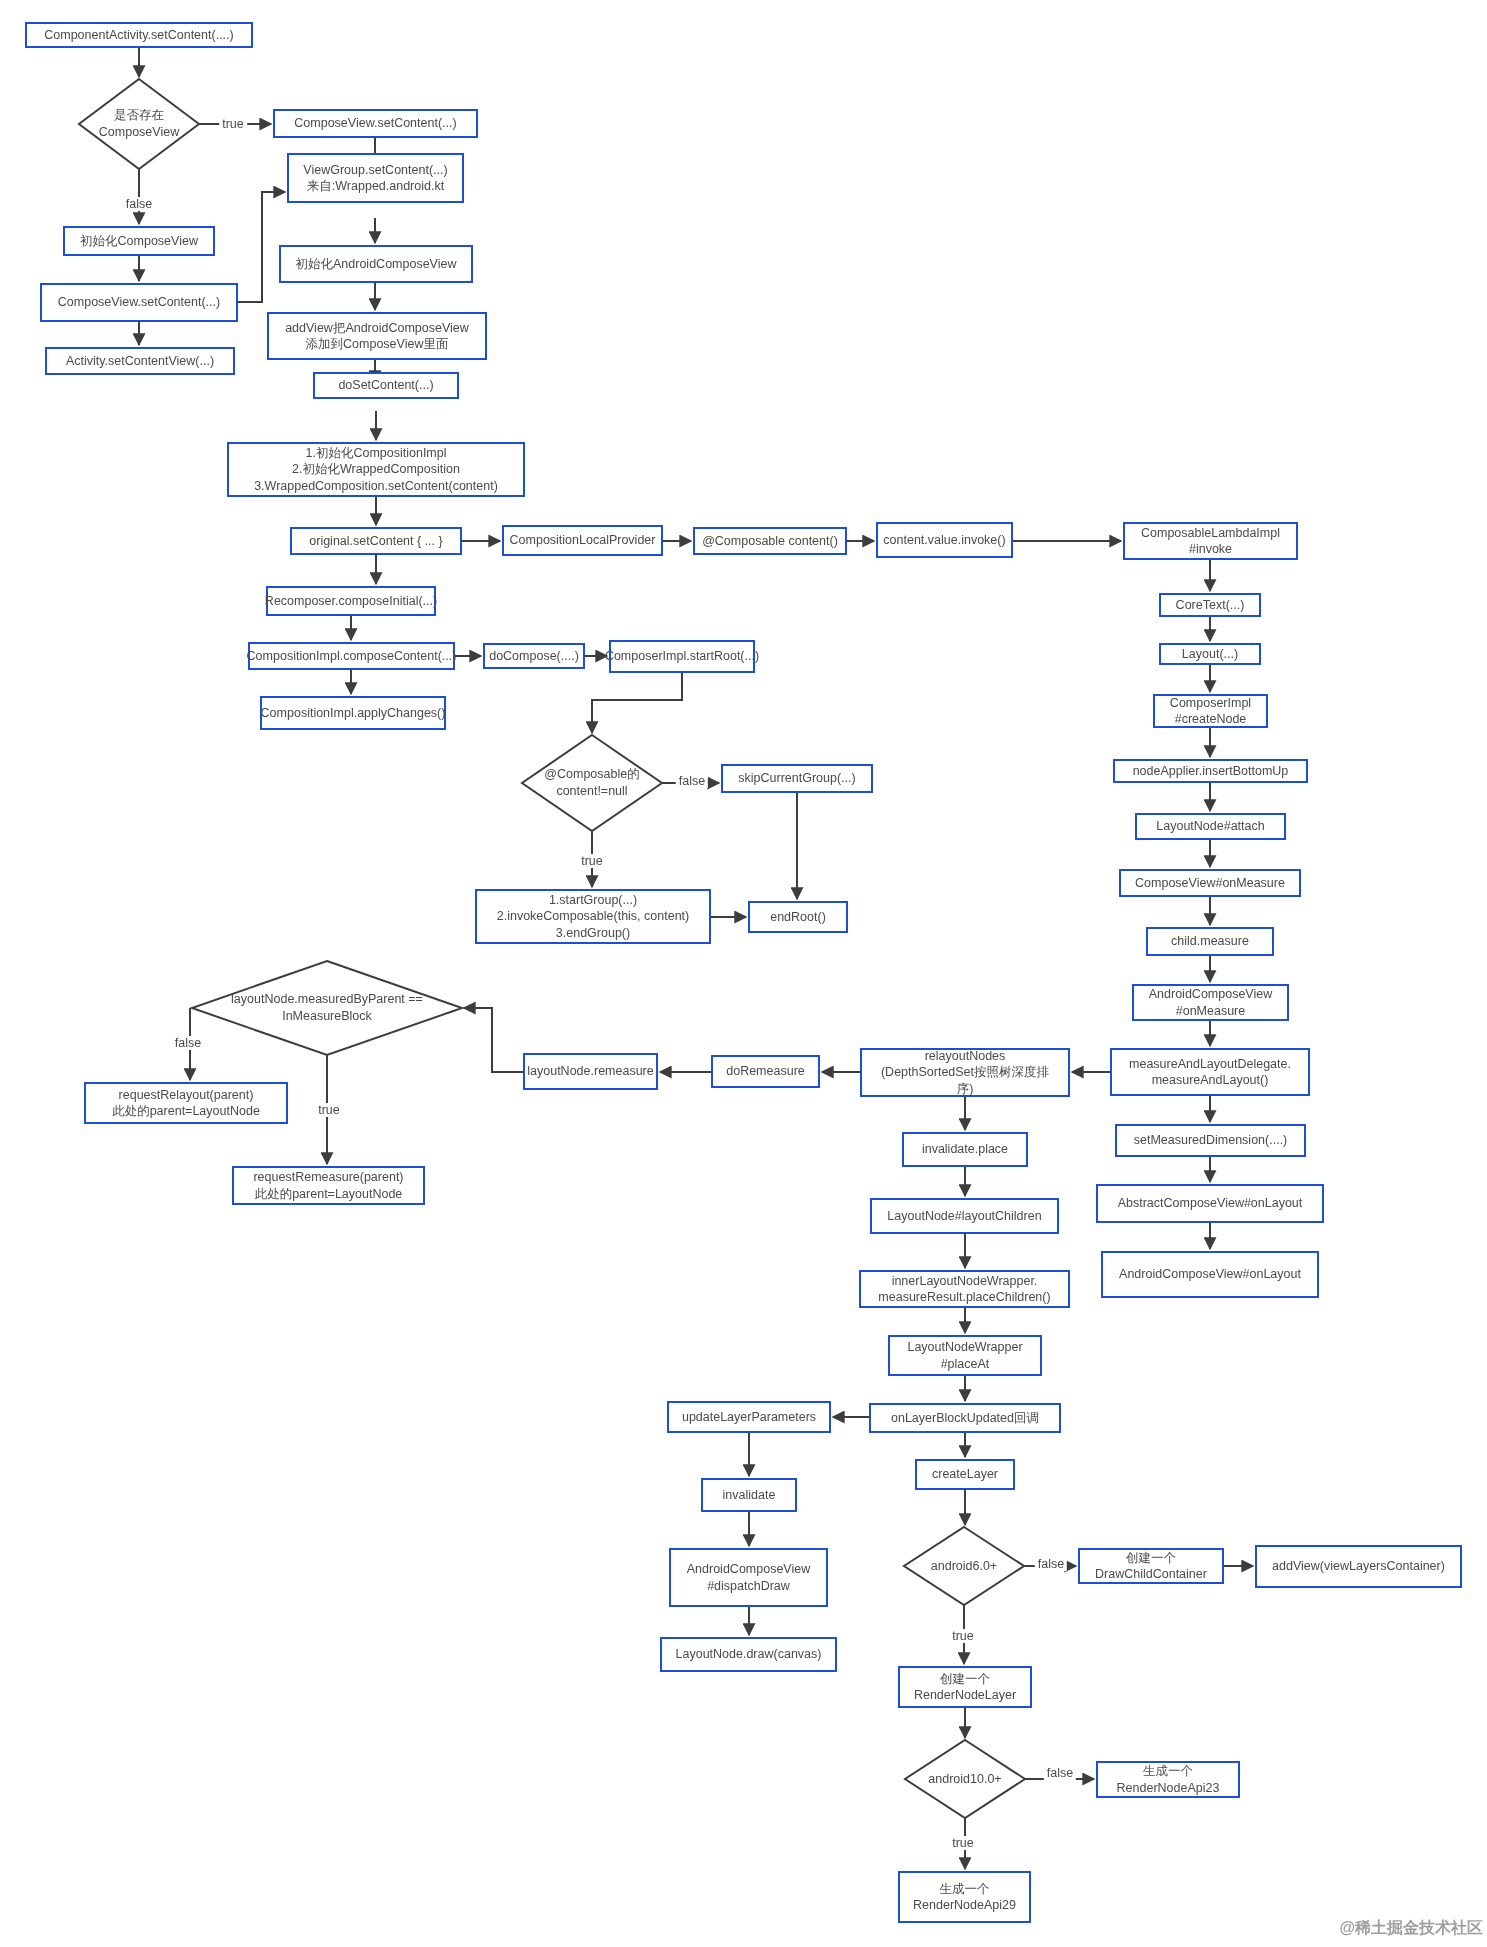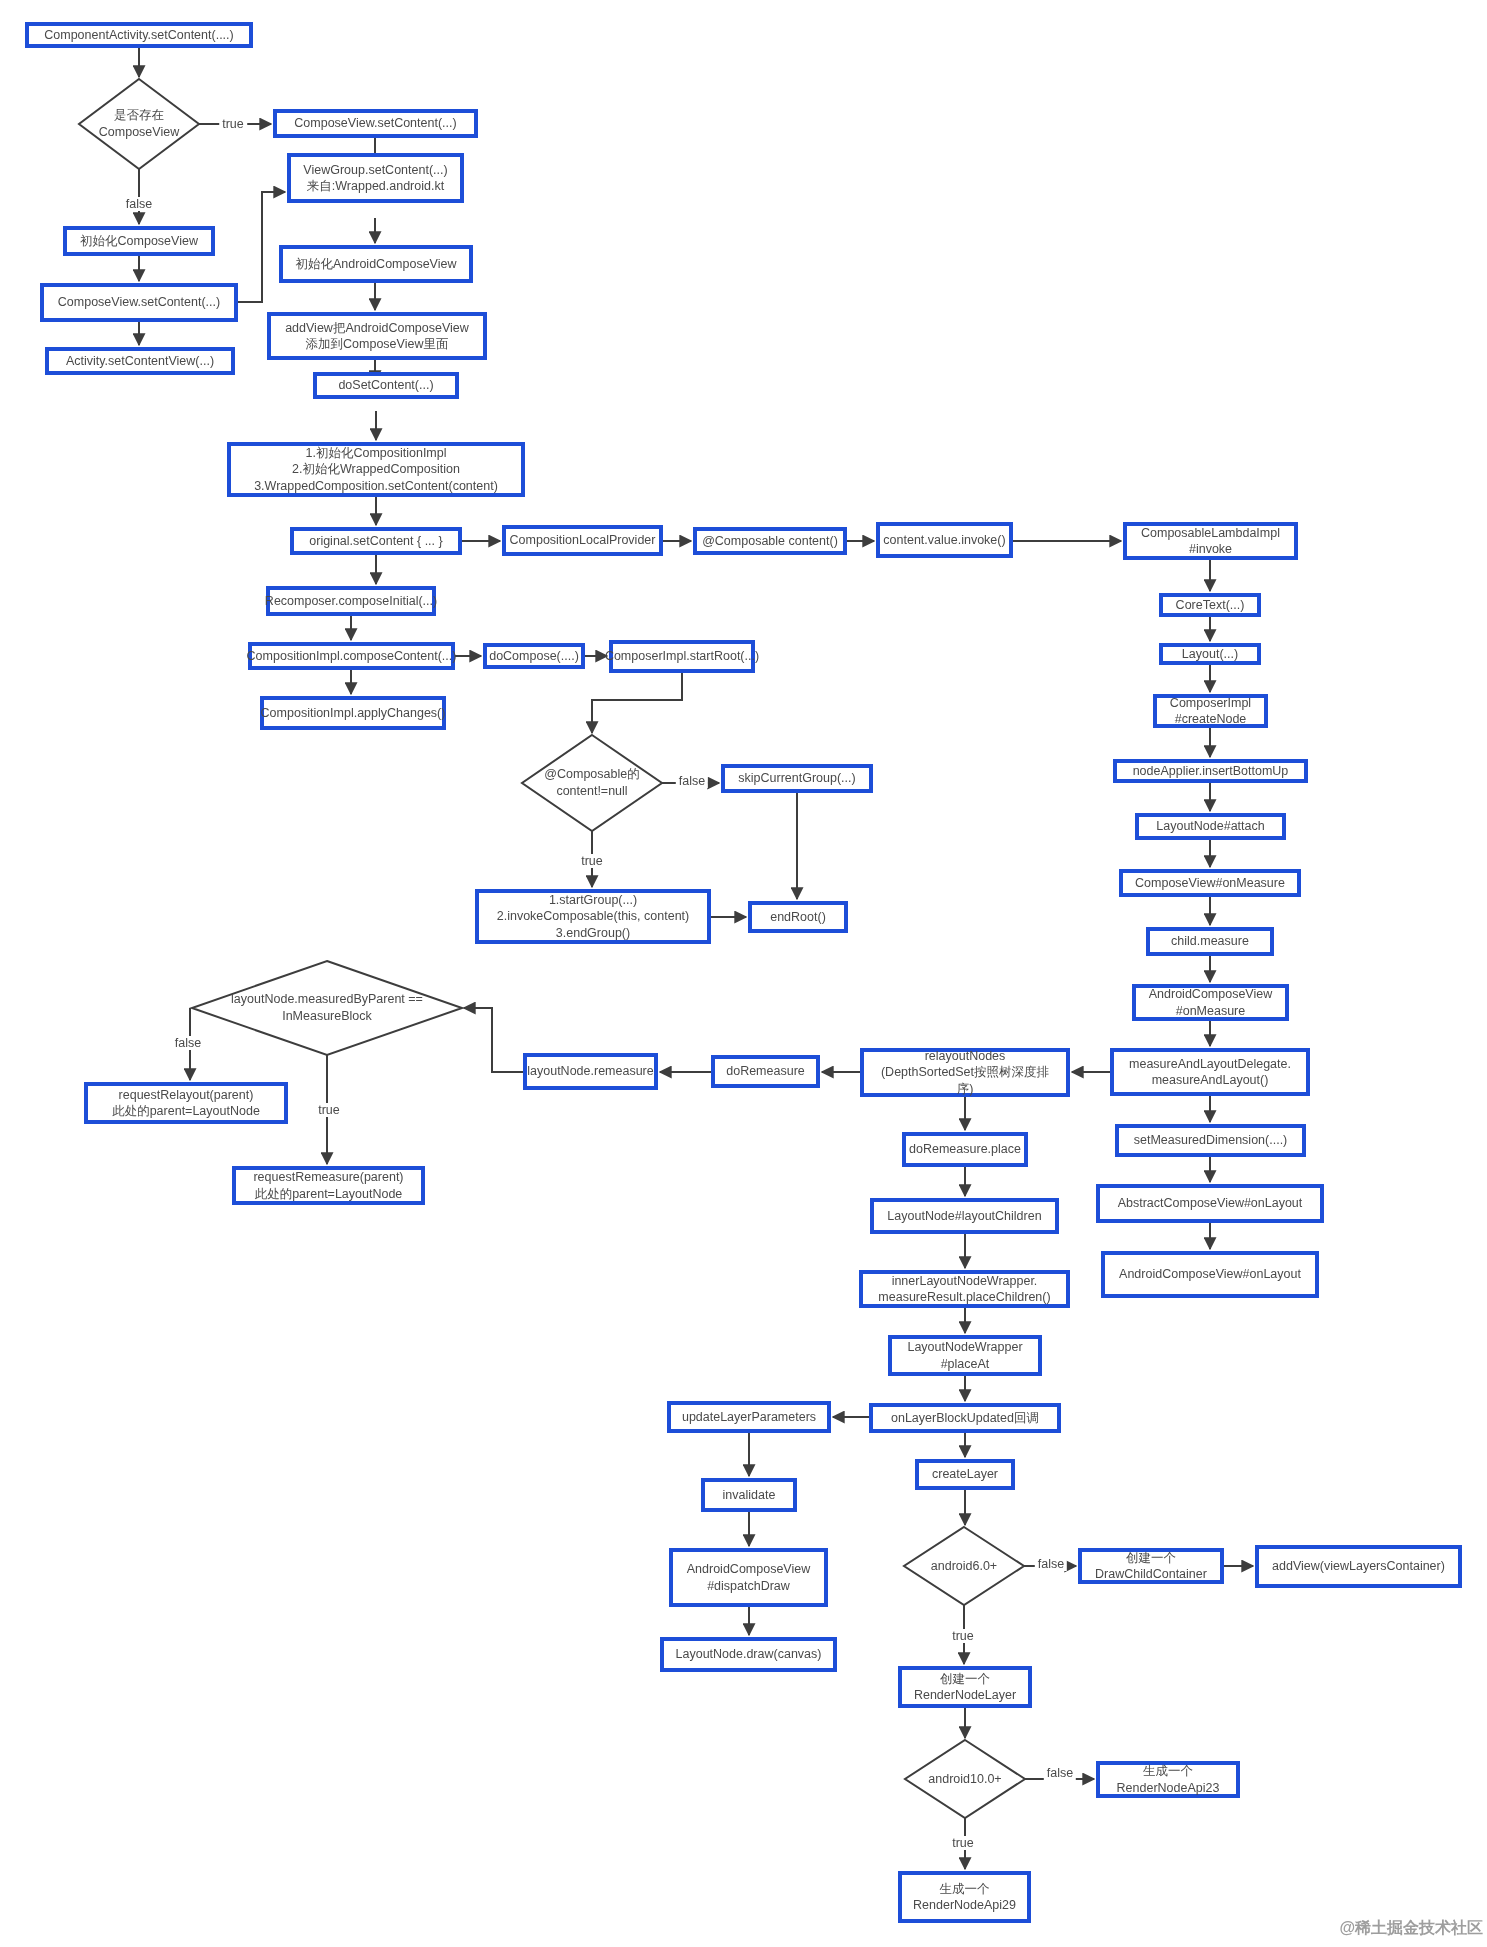--- a/index.html
+++ b/index.html
@@ -1,20 +1,20 @@
 <!DOCTYPE html>
 <html><head>
 <meta charset="utf-8">
 <style>
   html,body{margin:0;padding:0;background:#ffffff;}
   .canvas{position:relative;width:1487px;height:1947px;background:#fff;
     font-family:"Liberation Sans","DejaVu Sans",sans-serif;color:#4a4a4a;}
   svg.wires{position:absolute;left:0;top:0;width:1487px;height:1947px;}
   .node{position:absolute;box-sizing:border-box;display:flex;align-items:center;justify-content:center;
-    text-align:center;border:4px solid #1d4ed8;background:#fff;font-size:12.5px;line-height:1.32;
+    text-align:center;border:2px solid #1d4ed8;background:#fff;font-size:12.5px;line-height:1.32;
     white-space:pre-line;padding:1px 3px;z-index:2;}
   .dtext{position:absolute;display:flex;align-items:center;justify-content:center;text-align:center;
     font-size:12.5px;line-height:1.35;white-space:pre-line;z-index:2;}
   .elabel{position:absolute;transform:translate(-50%,-50%);font-size:12.5px;background:#fff;
     padding:0 3px;z-index:3;}
   .watermark{position:absolute;right:4px;top:1918px;font-size:16px;color:#9e9e9e;z-index:2;font-weight:bold;}
 </style>
 </head>
 <body>
 
@@ -154,21 +154,21 @@
   <div class="node" style="left:748px;top:901px;width:100px;height:32px">endRoot()</div>
   <div class="node" style="left:84px;top:1082px;width:204px;height:42px">requestRelayout(parent)
 此处的parent=LayoutNode</div>
   <div class="node" style="left:232px;top:1166px;width:193px;height:39px">requestRemeasure(parent)
 此处的parent=LayoutNode</div>
   <div class="node" style="left:523px;top:1053px;width:135px;height:37px">layoutNode.remeasure</div>
   <div class="node" style="left:711px;top:1055px;width:109px;height:33px">doRemeasure</div>
   <div class="node" style="left:860px;top:1048px;width:210px;height:49px">relayoutNodes
 (DepthSortedSet按照树深度排
 序)</div>
-  <div class="node" style="left:902px;top:1132px;width:126px;height:35px">doRemeasure.place</div>
+  <div class="node" style="left:902px;top:1132px;width:126px;height:35px">invalidate.place</div>
   <div class="node" style="left:870px;top:1198px;width:189px;height:36px">LayoutNode#layoutChildren</div>
   <div class="node" style="left:859px;top:1270px;width:211px;height:38px">innerLayoutNodeWrapper.
 measureResult.placeChildren()</div>
   <div class="node" style="left:888px;top:1335px;width:154px;height:41px">LayoutNodeWrapper
 #placeAt</div>
   <div class="node" style="left:869px;top:1403px;width:192px;height:30px">onLayerBlockUpdated回调</div>
   <div class="node" style="left:667px;top:1401px;width:164px;height:32px">updateLayerParameters</div>
   <div class="node" style="left:915px;top:1459px;width:100px;height:31px">createLayer</div>
   <div class="node" style="left:701px;top:1478px;width:96px;height:34px">invalidate</div>
   <div class="node" style="left:669px;top:1548px;width:159px;height:59px">AndroidComposeView

